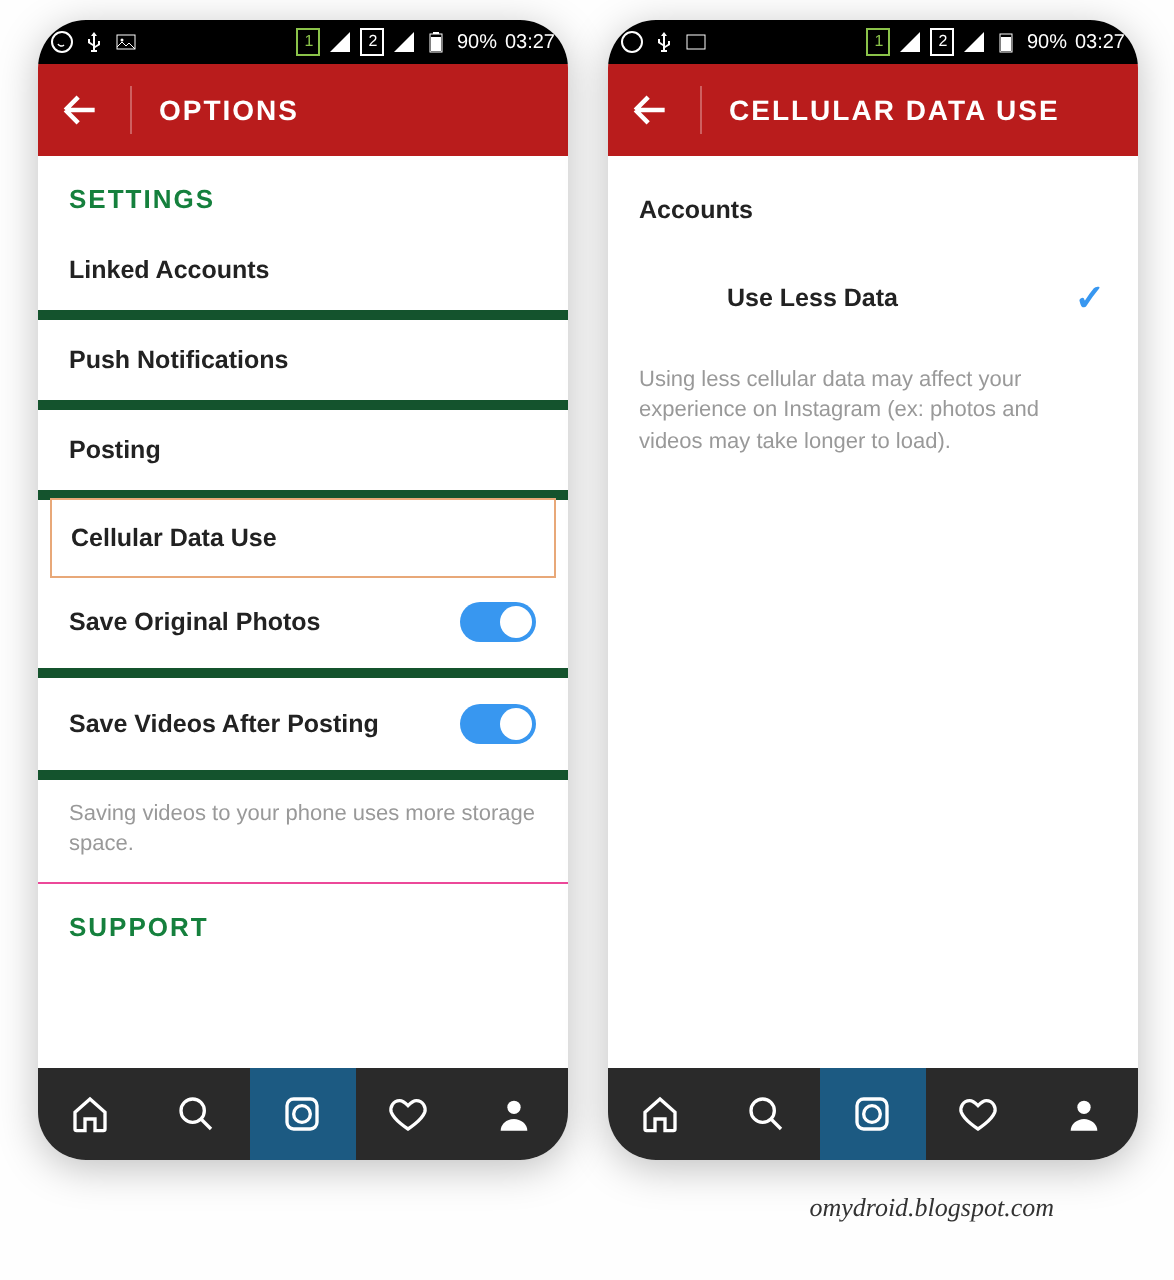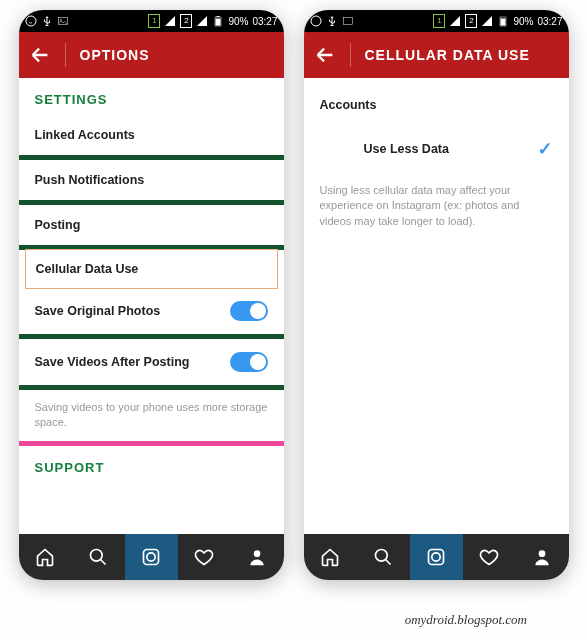--- a/index.html
+++ b/index.html
@@ -112,21 +112,21 @@
   .bottom-nav .nav-item {
     flex: 1;
     display: flex;
     align-items: center;
     justify-content: center;
   }
   .bottom-nav .nav-item.active { background: #1c5a82;}
   .nav-icon { width:20px; height:20px;}
   .watermark {
     position: absolute;
-    bottom: 12px;
+    bottom: 28px;
     right: 60px;
     font-family: "Comic Sans MS", cursive;
     font-size: 13px;
     color: #333;
     font-style: italic;
   }
   svg { display:block; }
 </style>
 </head>
 <body>
@@ -207,21 +207,21 @@
         </div>
     <div class="row">
       <span>Save Original Photos</span>
       <div class="toggle"></div>
     </div>
     <div class="row">
       <span>Save Videos After Posting</span>
       <div class="toggle"></div>
     </div>
     <div class="hint">Saving videos to your phone uses more storage space.</div>
-    <div class="section-header" style="border-top:5px solid #ec4899;">SUPPORT</div>
+    <div class="section-header" style="border-top:1px solid #ec4899;">SUPPORT</div>
   </div>
 
   <div class="bottom-nav">
     <div class="nav-item">
           <svg class="nav-icon" viewBox="0 0 24 24" fill="none" stroke="#fff" stroke-width="2">
             <path d="M3 11l9-8 9 8v10a1 1 0 01-1 1h-5v-7h-6v7H4a1 1 0 01-1-1z"></path>
           </svg>
         </div>
     <div class="nav-item">
           <svg class="nav-icon" viewBox="0 0 24 24" fill="none" stroke="#fff" stroke-width="2">

